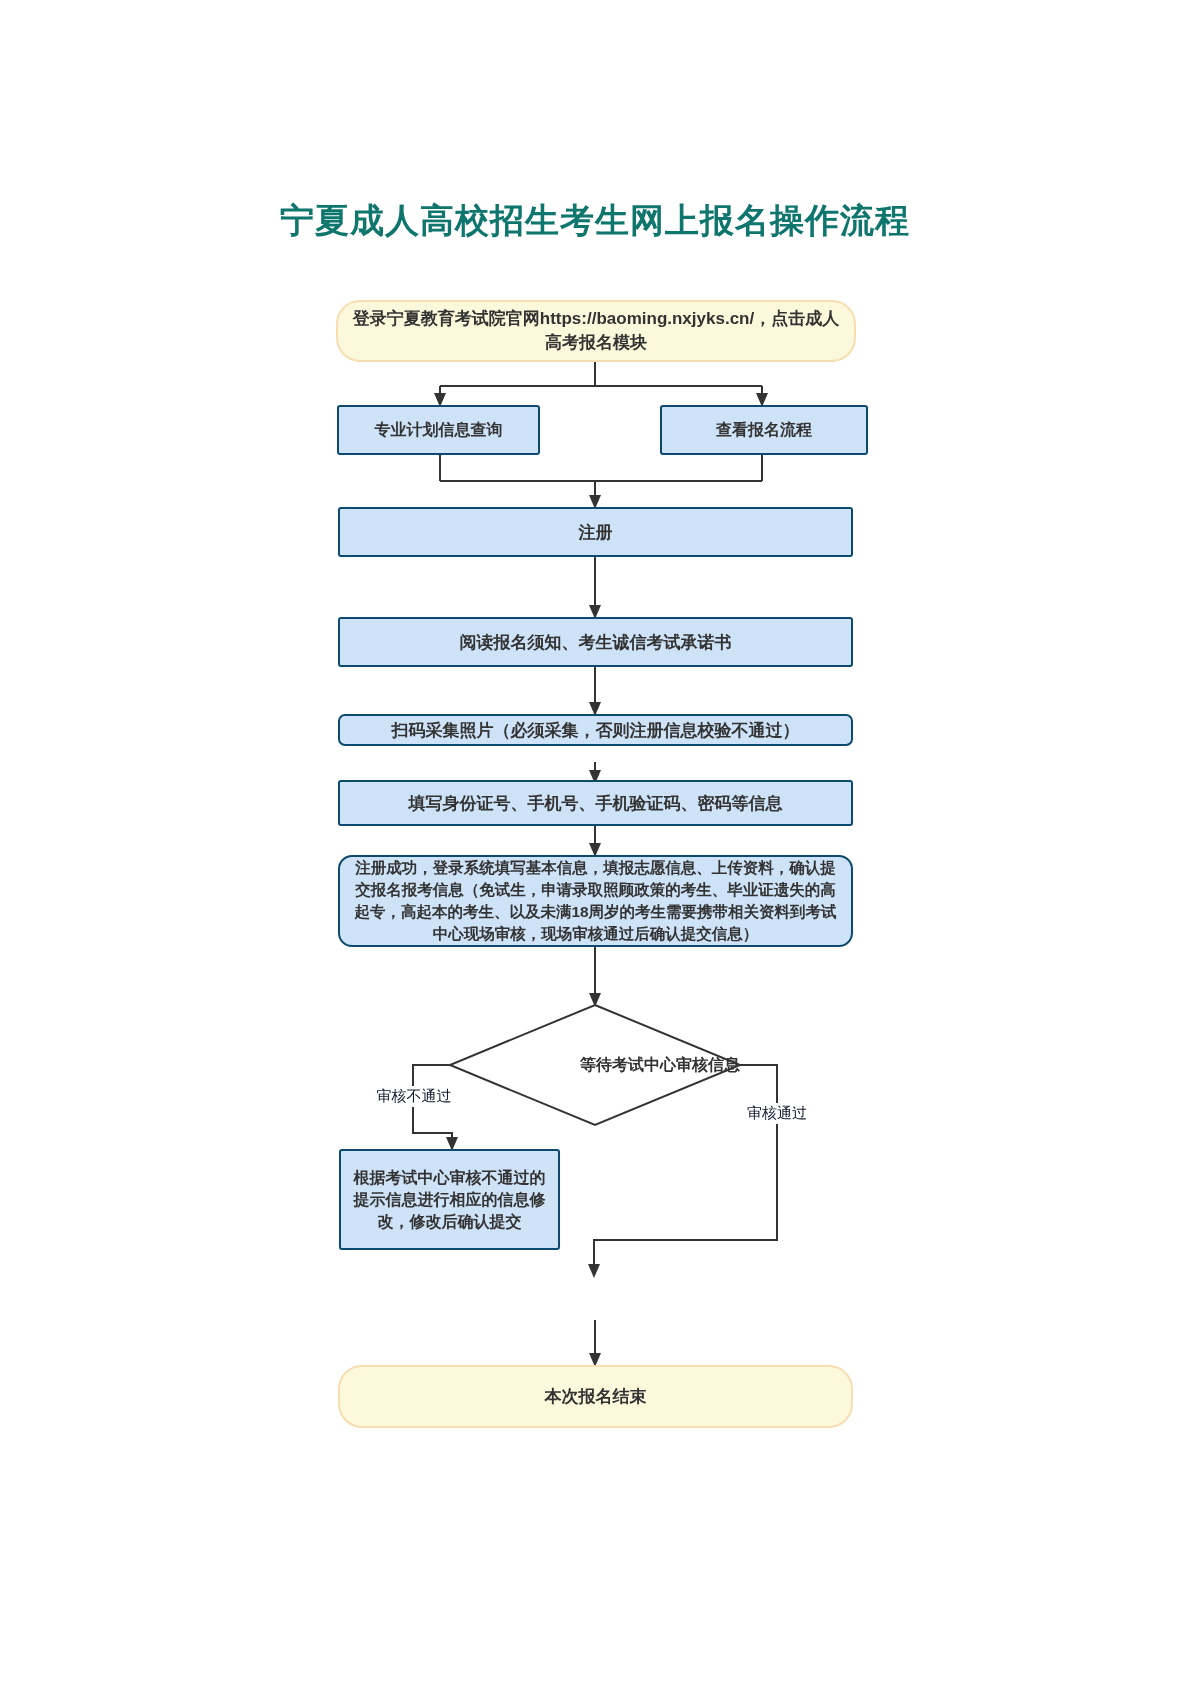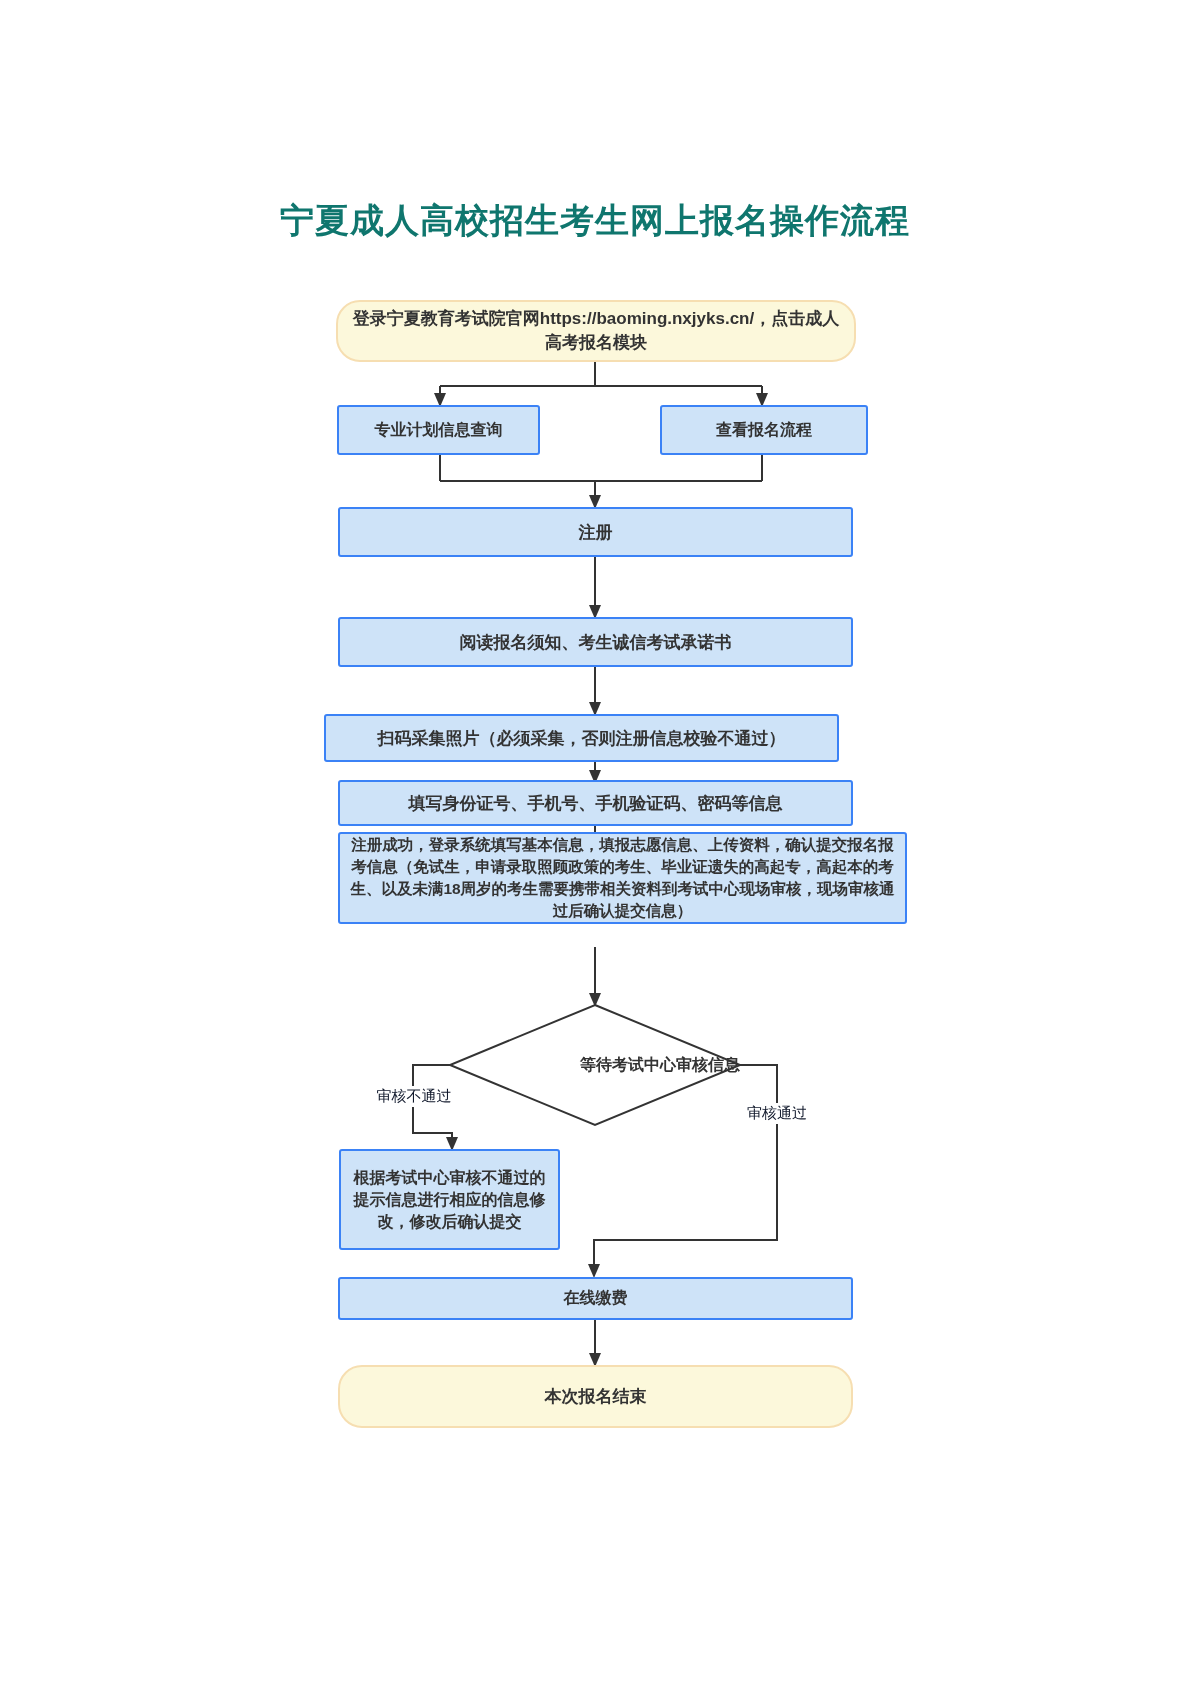--- a/index.html
+++ b/index.html
@@ -18,21 +18,21 @@
   }
   .node{
     position:absolute;
     box-sizing:border-box;
     display:flex;align-items:center;justify-content:center;
     text-align:center;
     font-weight:700;color:#333333;
   }
   .process{
     background:#cee3f8;
-    border:2px solid #3b82f6;
+    border:2px solid #0c4a6e;
     border-radius:3px;
     font-size:17px;
   }
   .terminal{
     background:#fcf8db;
     border:2px solid #f6deb1;
     border-radius:24px;
     font-size:17px;
   }
   .multiline{line-height:22px;font-size:15.5px;padding:4px 8px;}
@@ -99,48 +99,45 @@
   </div>
 
   <div class="node process" style="left:338px;top:507px;width:515px;height:50px;">
     <span>注册</span>
   </div>
 
   <div class="node process" style="left:338px;top:617px;width:515px;height:50px;">
     <span>阅读报名须知、考生诚信考试承诺书</span>
   </div>
 
-  <div class="node process" style="left:324px;top:714px;width:515px;height:48px;">
+  <div class="node process" style="left:338px;top:714px;width:515px;height:32px;border-radius:7px;">
     <span>扫码采集照片（必须采集，否则注册信息校验不通过）</span>
   </div>
 
   <div class="node process" style="left:338px;top:780px;width:515px;height:46px;">
     <span>填写身份证号、手机号、手机验证码、密码等信息</span>
   </div>
 
-  <div class="node process multiline" style="left:338px;top:832px;width:569px;height:92px;">
+  <div class="node process multiline" style="left:338px;top:855px;width:515px;height:92px;border-radius:14px;">
     <span>注册成功，登录系统填写基本信息，填报志愿信息、上传资料，确认提交报名报考信息（免试生，申请录取照顾政策的考生、毕业证遗失的高起专，高起本的考生、以及未满18周岁的考生需要携带相关资料到考试中心现场审核，现场审核通过后确认提交信息）</span>
   </div>
 
   <div class="diamond-label">
     <span>等待考试中心审核信息</span>
   </div>
 
   <div class="edge-label" style="left:414px;top:1086px;">
     <span>审核不通过</span>
   </div>
   <div class="edge-label" style="left:777px;top:1103px;">
     <span>审核通过</span>
   </div>
 
   <div class="node process multiline" style="left:339px;top:1149px;width:221px;height:101px;line-height:22px;font-size:16px;">
     <span>根据考试中心审核不通过的提示信息进行相应的信息修改，修改后确认提交</span>
   </div>
 
-  <div class="node process" style="left:338px;top:1277px;width:515px;height:43px;font-size:16px;">
-    <span>在线缴费</span>
-  </div>
 
   <div class="node terminal" style="left:338px;top:1365px;width:515px;height:63px;">
     <span>本次报名结束</span>
   </div>
 
 </div>
 
 </body></html>

